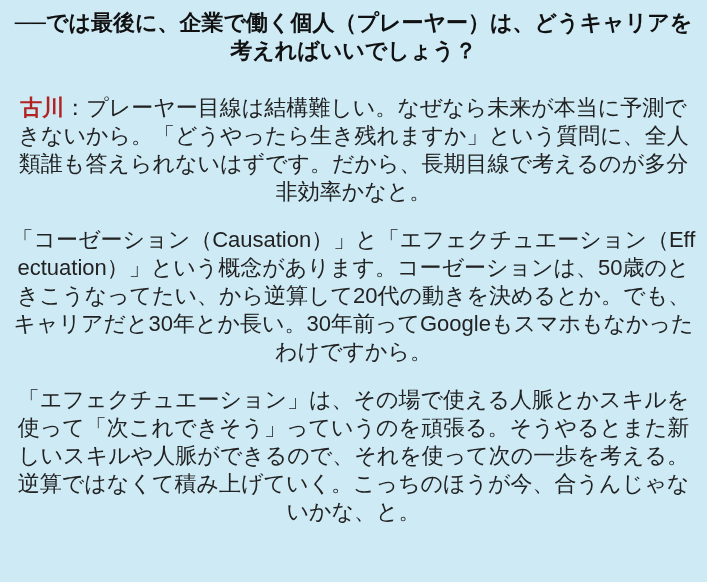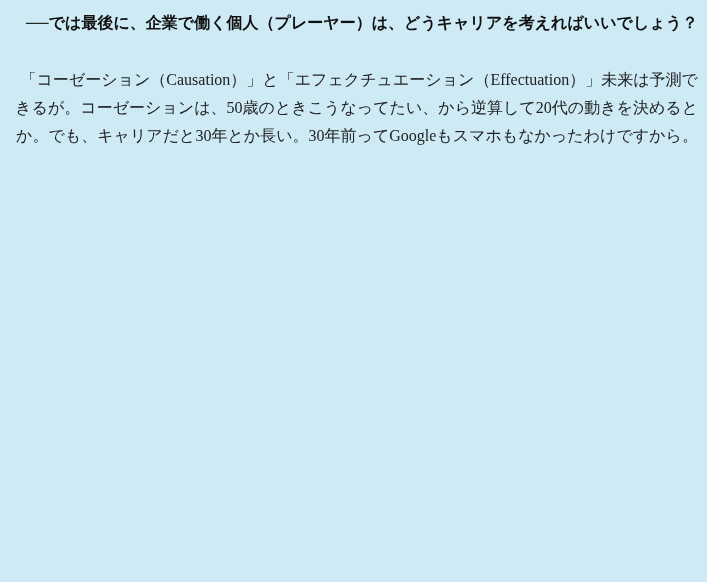--- a/index.html
+++ b/index.html
@@ -20,40 +20,41 @@
     background: var(--background, #cdeaf5);
     color: var(--body-text, #222);
     font-family: "Liberation Sans", "DejaVu Sans", sans-serif;
     padding: 9px 9px 0 9px;
   }
   article {
     width: 100%;
   }
   p {
     margin: 0 0 20px 0;
-    font-size: 16px;
+    font-size: 22px;
     line-height: 28px;
-    text-align: right;
+    text-align: center;
     word-break: break-all;
     overflow-wrap: break-word;
-    font-family: Liberation Serif, serif;
   }
   p.question {
     font-weight: bold;
     color: var(--question-text, #111);
     margin-bottom: 29px;
   }
   .speaker {
     color: var(--speaker-name, #b22222);
     font-weight: bold;
   }
 </style>
 </head>
 <body>
 
 <article>
   <p class="question">──では最後に、企業で働く個人（プレーヤー）は、どうキャリアを考えればいいでしょう？</p>
 
+  <p class="answer"><span class="speaker">古川</span><span>：プレーヤー目線は結構難しい。なぜなら未来が本当に予測できないから。「どうやったら生き残れますか」という質問に、全人類誰も答えられないはずです。だから、長期目線で考えるのが多分非効率かなと。</span></p>
 
-  <p class="answer">「コーゼーション（Causation）」と「エフェクチュエーション（Effectuation）」未来は予測できるが。コーゼーションは、50歳のときこうなってたい、から逆算して20代の動きを決めるとか。でも、キャリアだと30年とか長い。30年前ってGoogleもスマホもなかったわけですから。</p>
+  <p class="answer">「コーゼーション（Causation）」と「エフェクチュエーション（Effectuation）」という概念があります。コーゼーションは、50歳のときこうなってたい、から逆算して20代の動きを決めるとか。でも、キャリアだと30年とか長い。30年前ってGoogleもスマホもなかったわけですから。</p>
 
+  <p class="answer">「エフェクチュエーション」は、その場で使える人脈とかスキルを使って「次これできそう」っていうのを頑張る。そうやるとまた新しいスキルや人脈ができるので、それを使って次の一歩を考える。逆算ではなくて積み上げていく。こっちのほうが今、合うんじゃないかな、と。</p>
 
 </article>
 
 </body></html>

